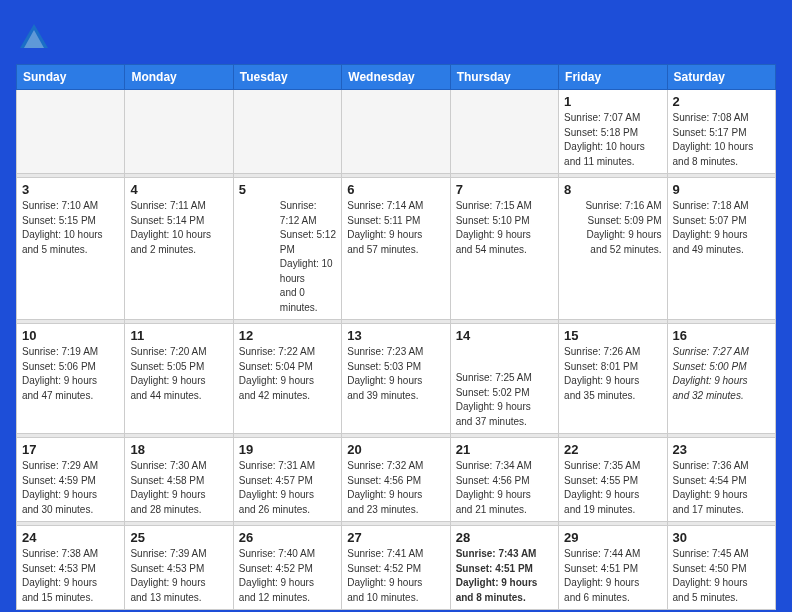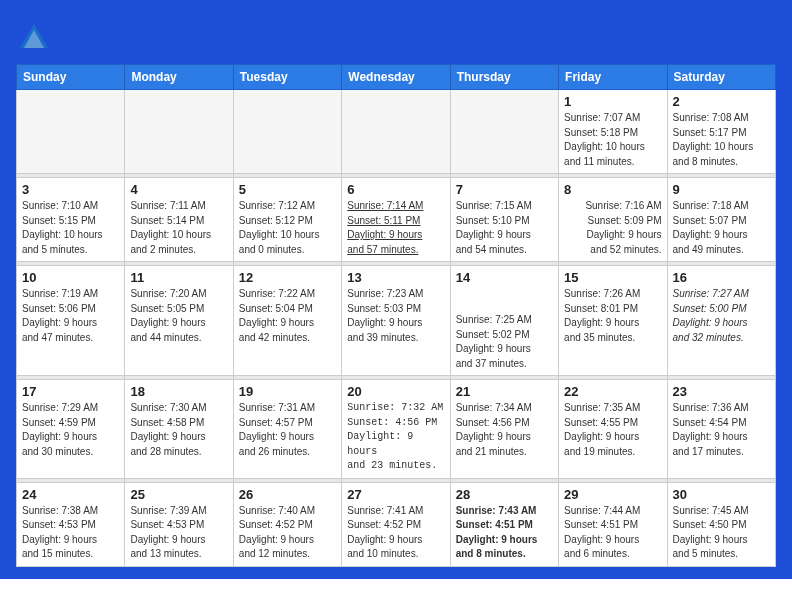--- a/index.html
+++ b/index.html
@@ -170,28 +170,28 @@
           </td>
           <td>
             <div class="day-number">4</div>
             <div class="day-info" style="white-space: pre-line;">Sunrise: 7:11 AM
 Sunset: 5:14 PM
 Daylight: 10 hours
 and 2 minutes.</div>
           </td>
           <td>
             <div class="day-number">5</div>
-            <div class="day-info" style="white-space: pre-line;">Sunrise: 7:12 AM
+            <div class="day-info" style="white-space: pre-line; margin-left: 41px;">Sunrise: 7:12 AM
 Sunset: 5:12 PM
 Daylight: 10 hours
 and 0 minutes.</div>
           </td>
           <td>
             <div class="day-number">6</div>
-            <div class="day-info" style="white-space: pre-line; text-decoration: underline;">Sunrise: 7:14 AM
+            <div class="day-info" style="white-space: pre-line;">Sunrise: 7:14 AM
 Sunset: 5:11 PM
 Daylight: 9 hours
 and 57 minutes.</div>
           </td>
           <td>
             <div class="day-number">7</div>
             <div class="day-info" style="white-space: pre-line;">Sunrise: 7:15 AM
 Sunset: 5:10 PM
 Daylight: 9 hours
 and 54 minutes.</div>
@@ -297,21 +297,21 @@
           </td>
           <td>
             <div class="day-number">19</div>
             <div class="day-info" style="white-space: pre-line;">Sunrise: 7:31 AM
 Sunset: 4:57 PM
 Daylight: 9 hours
 and 26 minutes.</div>
           </td>
           <td>
             <div class="day-number">20</div>
-            <div class="day-info" style="white-space: pre-line; font-family: Liberation Mono, monospace;">Sunrise: 7:32 AM
+            <div class="day-info" style="white-space: pre-line;">Sunrise: 7:32 AM
 Sunset: 4:56 PM
 Daylight: 9 hours
 and 23 minutes.</div>
           </td>
           <td>
             <div class="day-number">21</div>
             <div class="day-info" style="white-space: pre-line;">Sunrise: 7:34 AM
 Sunset: 4:56 PM
 Daylight: 9 hours
 and 21 minutes.</div>

